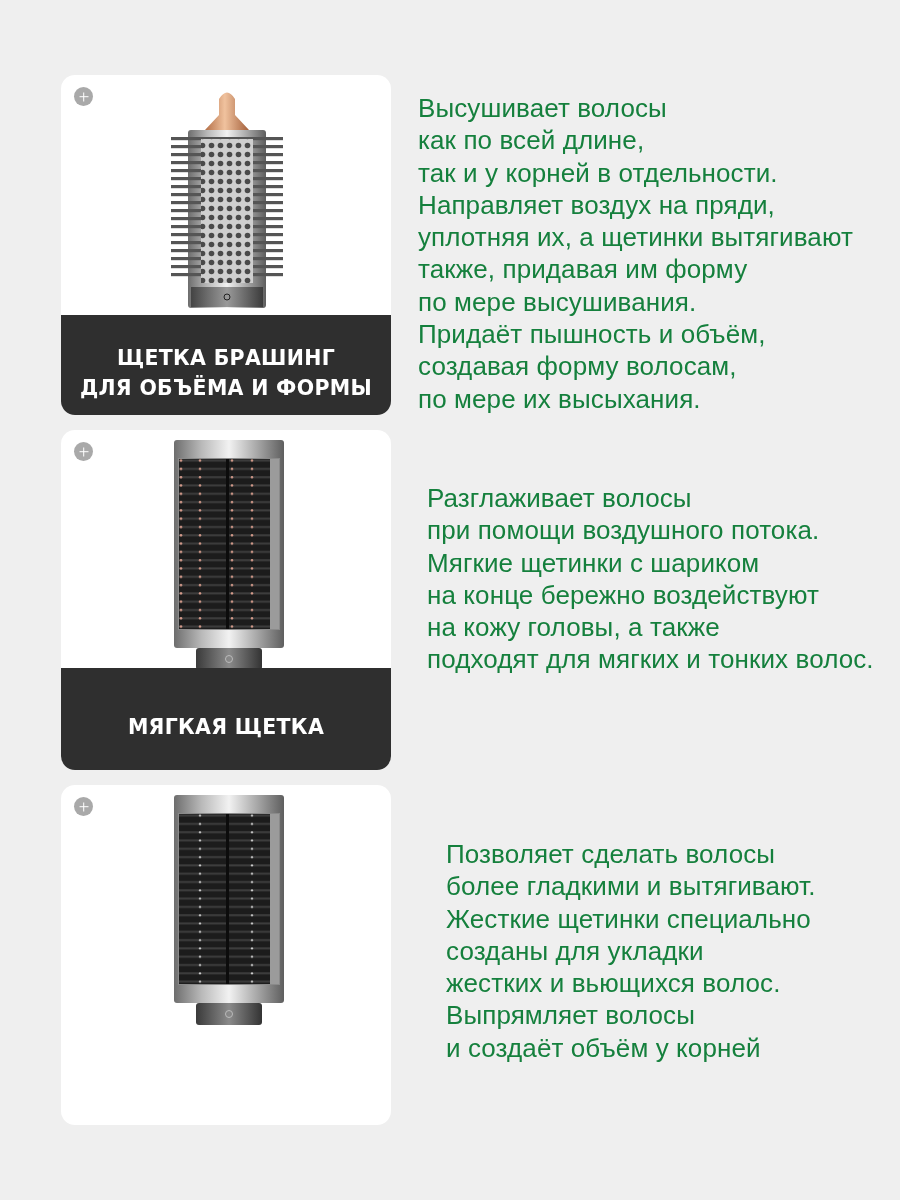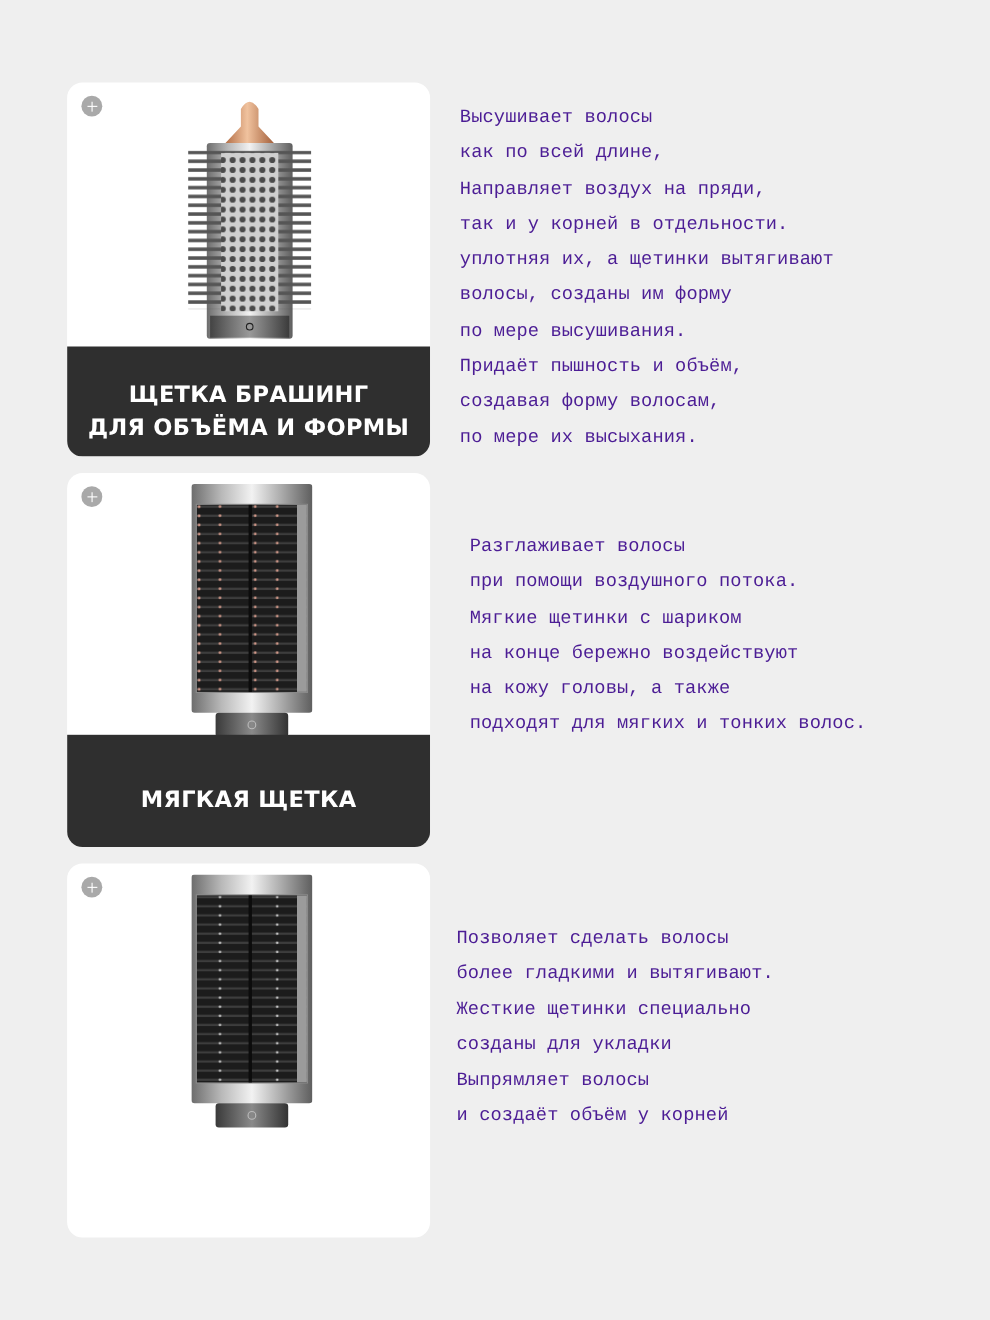--- a/index.html
+++ b/index.html
@@ -40,23 +40,23 @@
     font-family: "DejaVu Sans", sans-serif;
     font-weight: bold;
     font-size: 20.5px;
     letter-spacing: 0.3px;
     line-height: 30px;
     text-transform: uppercase;
     white-space: nowrap;
   }
   .desc {
     position: absolute;
-    color: #4c1d95;
-    font-family: Liberation Mono, monospace;
-    font-size: 17px;
+    color: #15803d;
+    font-family: Liberation Sans, sans-serif;
+    font-size: 26px;
     line-height: 32.3px;
     letter-spacing: 0.1px;
     white-space: nowrap;
   }
   .desc div { height: 32.3px; }
   .brush { position: absolute; }
 </style>
 </head>
 <body>
 
@@ -115,24 +115,24 @@
   </svg>
   <div class="band">
     <span>ЩЕТКА БРАШИНГ</span>
     <span>ДЛЯ ОБЪЁМА И ФОРМЫ</span>
   </div>
 </div>
 
 <div class="desc" style="left:418px; top:92px;">
   <div>Высушивает волосы</div>
   <div>как по всей длине,</div>
+  <div>так и у корней в отдельности.</div>
   <div>Направляет воздух на пряди,</div>
-  <div>так и у корней в отдельности.</div>
   <div>уплотняя их, а щетинки вытягивают</div>
-  <div>волосы, созданы им форму</div>
+  <div>также, придавая им форму</div>
   <div>по мере высушивания.</div>
   <div>Придаёт пышность и объём,</div>
   <div>создавая форму волосам,</div>
   <div>по мере их высыхания.</div>
 </div>
 
 <div class="card" style="top:430px;">
   <span class="plus"></span>
   <svg class="brush" style="left:113px; top:10px;" width="110" height="232" viewBox="0 0 110 232">
     <rect x="0" y="0" width="110" height="208" rx="3" fill="url(#metal)"></rect>
@@ -165,20 +165,21 @@
     <rect x="4" y="18" width="102" height="172" fill="#8a8a8a"></rect>
     <rect x="5" y="19" width="100" height="170" fill="url(#flatRows)"></rect>
     <rect x="52" y="19" width="3" height="170" fill="#0c0c0c"></rect>
     <rect x="5" y="19" width="100" height="170" fill="url(#firmTips)"></rect>
     <rect x="96" y="19" width="9" height="170" fill="#9b9b9b"></rect>
     <rect x="22" y="208" width="66" height="22" rx="3" fill="url(#collar)"></rect>
     <circle cx="55" cy="219" r="3.5" fill="none" stroke="#bbb" stroke-width="1"></circle>
   </svg>
 </div>
 
-<div class="desc" style="left:415px; top:838px;">
+<div class="desc" style="left:446px; top:838px;">
   <div>Позволяет сделать волосы</div>
   <div>более гладкими и вытягивают.</div>
   <div>Жесткие щетинки специально</div>
   <div>созданы для укладки</div>
+  <div>жестких и вьющихся волос.</div>
   <div>Выпрямляет волосы</div>
   <div>и создаёт объём у корней</div>
 </div>
 
 </body></html>

